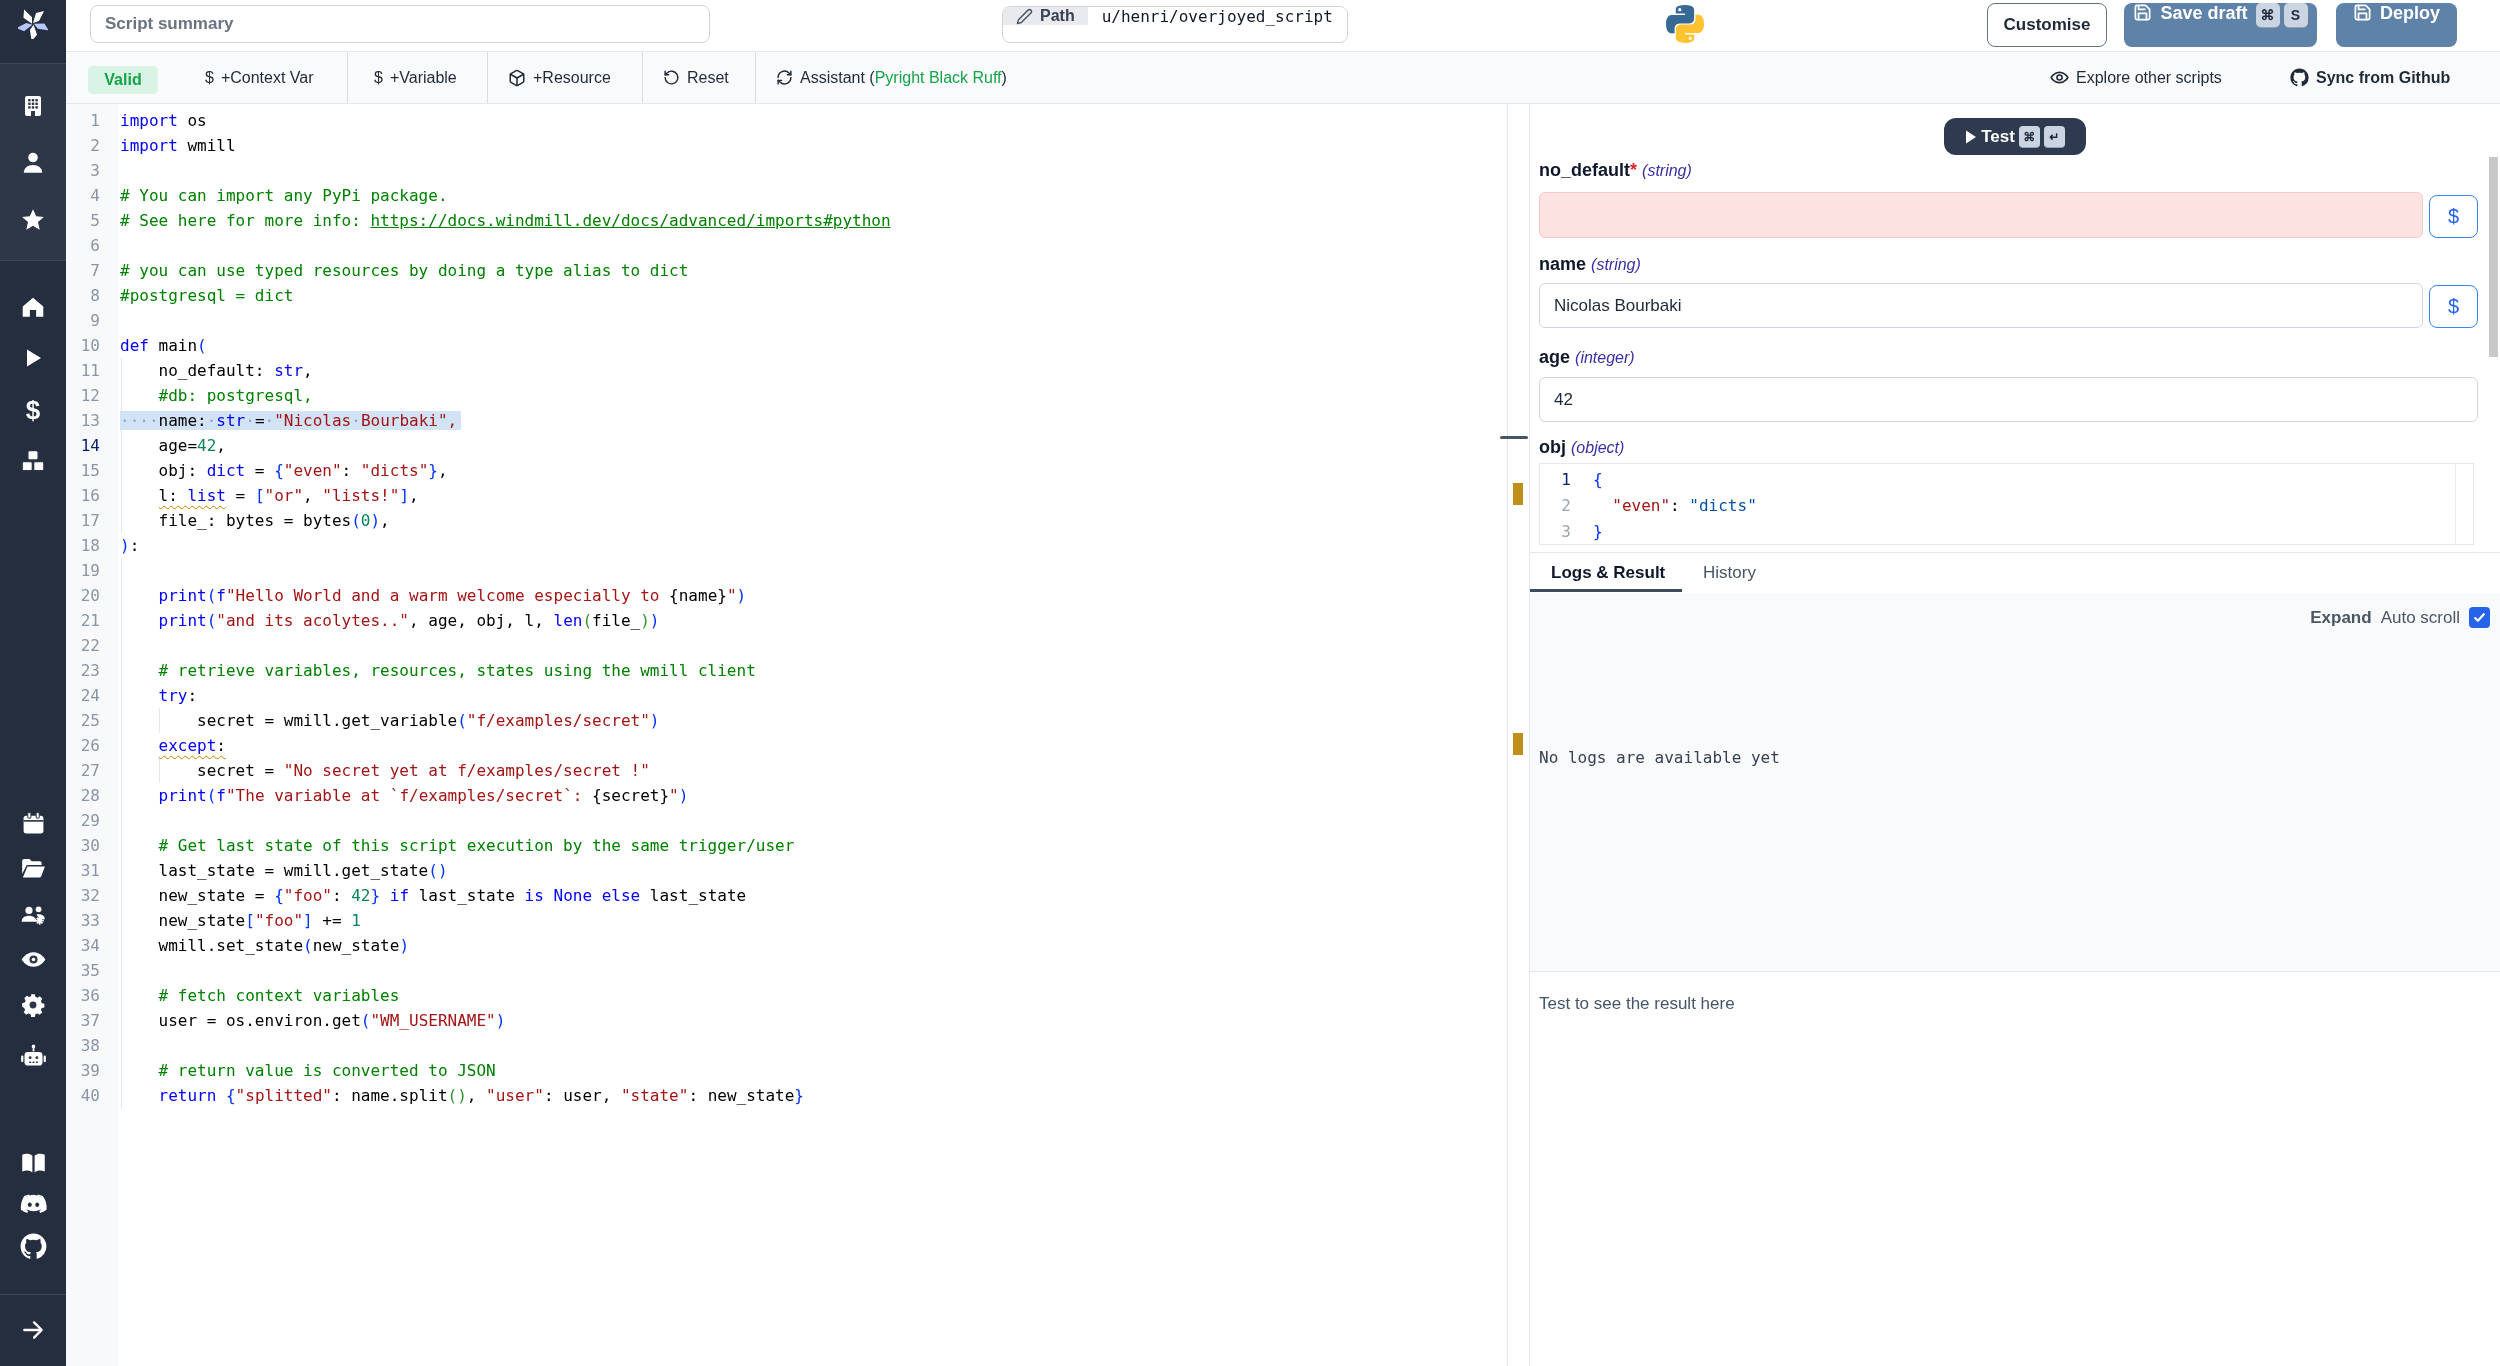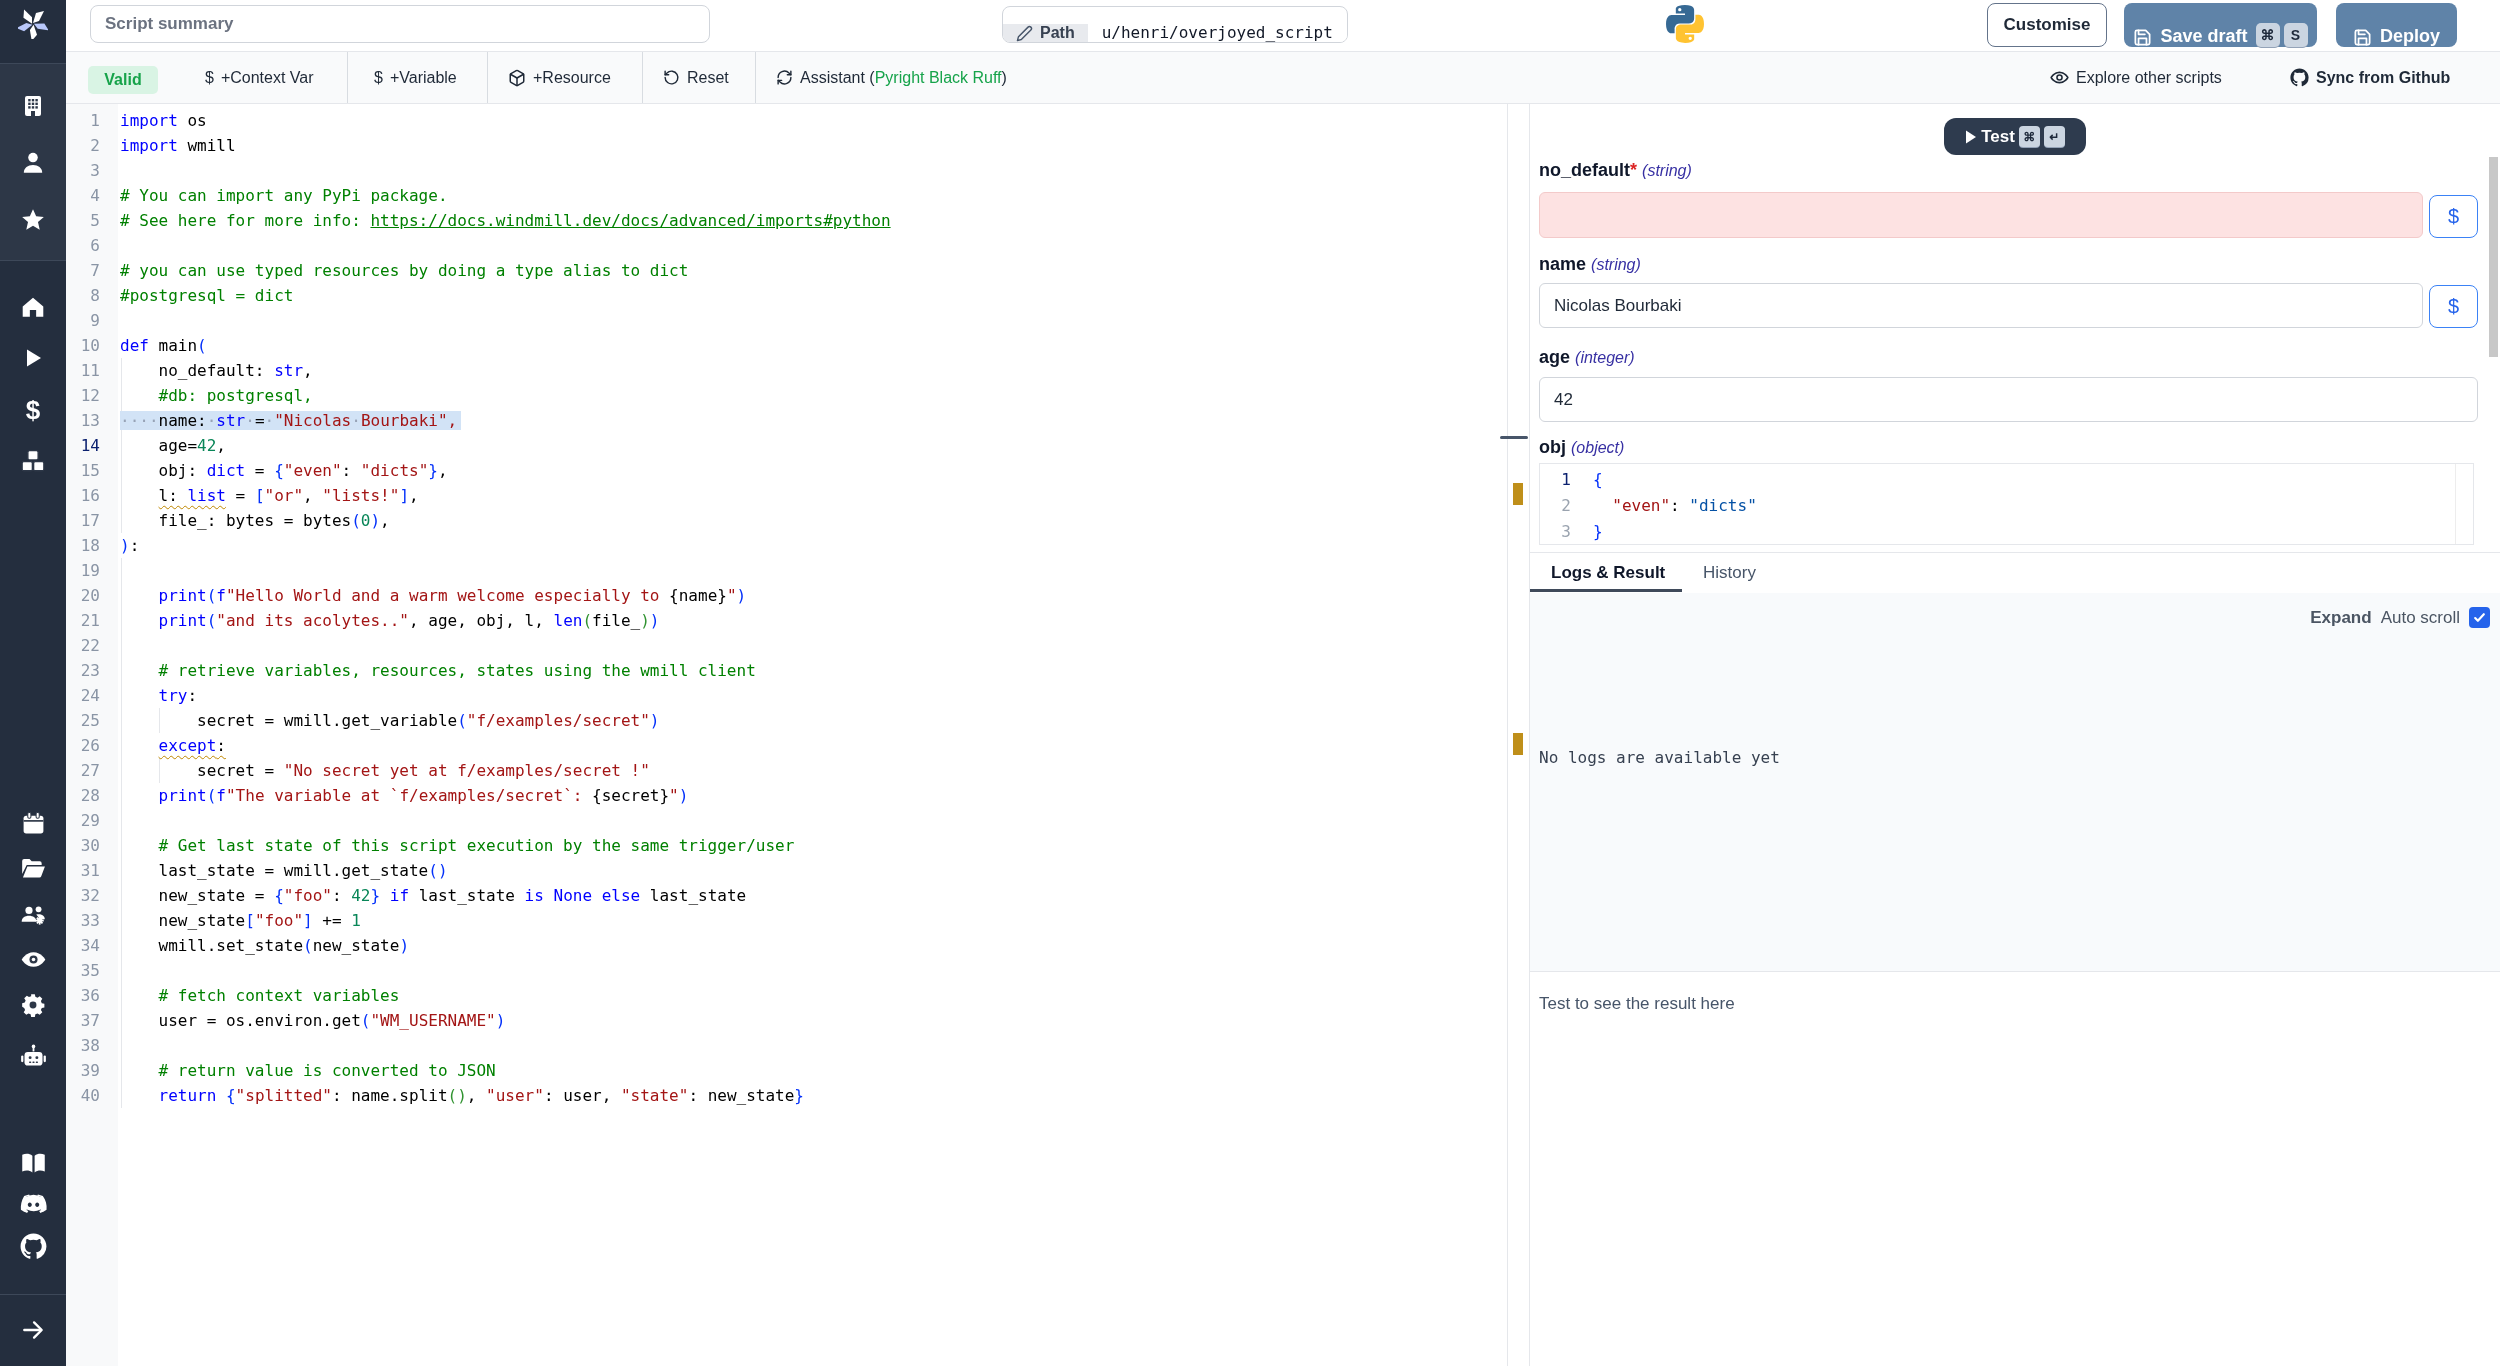--- a/index.html
+++ b/index.html
@@ -9,26 +9,26 @@
   #sidebar { position:absolute; left:0; top:0; width:66px; height:1366px; background:#242e3e; }
   #sidebar .block-light { position:absolute; left:0; top:63px; width:66px; height:197px; background:#2d3747; }
   .side-sep { position:absolute; left:0; width:66px; height:1px; background:#3d4859; }
   .side-icon { position:absolute; left:0; width:66px; height:30px; display:flex; align-items:center; justify-content:center; color:#fff; }
   .side-icon svg { display:block; }
 
   
   #header { position:absolute; left:66px; top:0; width:2434px; height:52px; background:#fff; border-bottom:1px solid #e5e7eb; }
   #summary-input { position:absolute; left:24px; top:5px; width:620px; height:38px; border:1px solid #d1d5db; border-radius:8px; background:#fff; font-family:"Liberation Sans",sans-serif; font-size:17px; font-weight:600; color:#374151; padding:0 14px; outline:none; }
   #summary-input::placeholder { color:#6b7280; font-weight:600; }
-  #path-widget { position:absolute; left:936px; top:6px; height:37px; display:flex; align-items:flex-end; border:1px solid #d1d5db; border-radius:8px; overflow:hidden; }
+  #path-widget { position:absolute; left:936px; top:6px; height:37px; display:flex; align-items:flex-start; border:1px solid #d1d5db; border-radius:8px; overflow:hidden; }
   #path-left { display:flex; align-items:center; gap:7px; background:#e8eaee; padding:0 13px; font-size:16px; font-weight:600; color:#374151; }
   #path-right { display:flex; align-items:center; background:#fff; padding:0 14px; font-family:"DejaVu Sans Mono",monospace; font-size:16px; color:#111827; }
   #python-logo { position:absolute; left:1600px; top:5px; width:38px; height:38px; }
   #customise-btn { position:absolute; left:1921px; top:3px; width:120px; height:44px; border:1px solid #64748b; border-radius:8px; background:#fff; display:flex; align-items:center; justify-content:center; font-size:17px; font-weight:600; color:#1f2937; }
-  .blue-btn { background:#5f83a8; border-radius:8px; color:#fff; display:flex; align-items:flex-end; justify-content:center; gap:8px; font-size:18px; font-weight:700; }
+  .blue-btn { background:#5f83a8; border-radius:8px; color:#fff; display:flex; align-items:flex-start; justify-content:center; gap:8px; font-size:18px; font-weight:700; }
   #save-draft-btn { position:absolute; left:2058px; top:3px; width:193px; height:44px; }
   #deploy-btn { position:absolute; left:2270px; top:3px; width:121px; height:44px; }
   .kbd { background:#cbd5e1; color:#1e293b; border-radius:5px; width:24px; height:24px; display:flex; align-items:center; justify-content:center; font-size:14px; font-weight:600; box-shadow:0 1px 0 #94a3b8; }
 
   
   #toolbar { position:absolute; left:66px; top:52px; width:2434px; height:52px; background:#f9fafb; border-bottom:1px solid #e5e7eb; }
   .tb-item { position:absolute; top:0; height:51px; display:flex; align-items:center; gap:7px; font-size:16px; font-weight:500; color:#1f2937; }
   .tb-sep { position:absolute; top:0; width:1px; height:51px; background:#d8dce1; }
   #valid-badge { position:absolute; left:22px; top:14px; width:70px; height:28px; background:#d9f4e4; color:#16a34a; font-size:16px; font-weight:600; border-radius:5px; display:flex; align-items:center; justify-content:center; }
   .green-text { color:#16a34a; }

